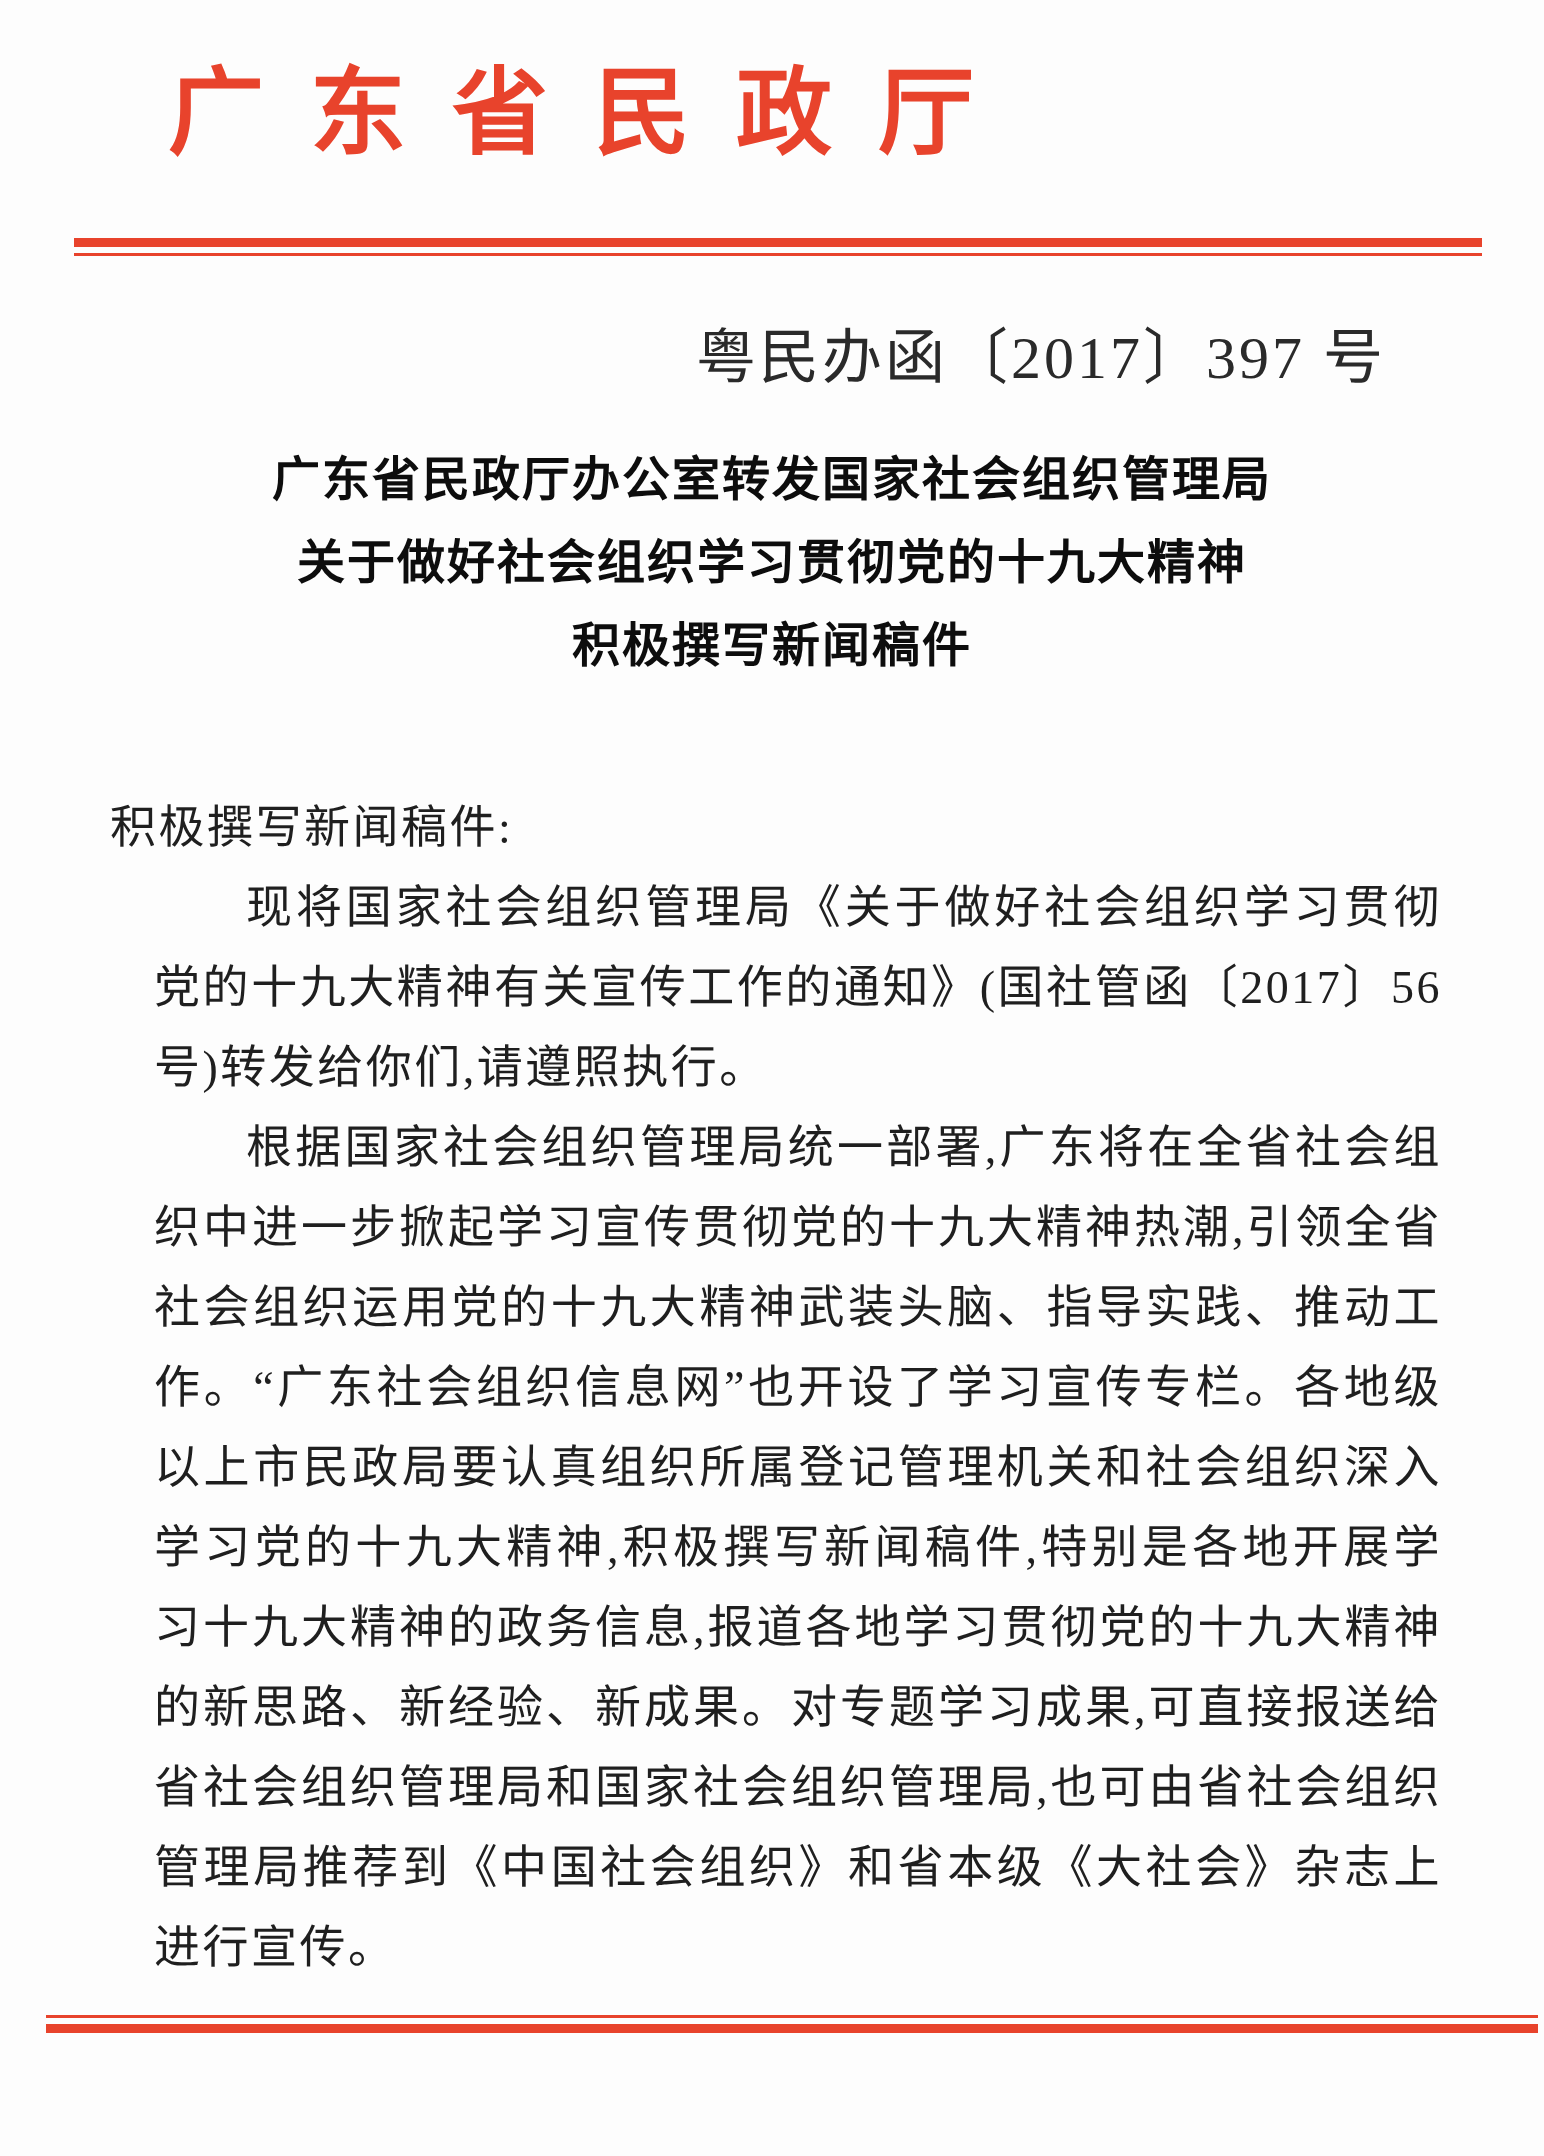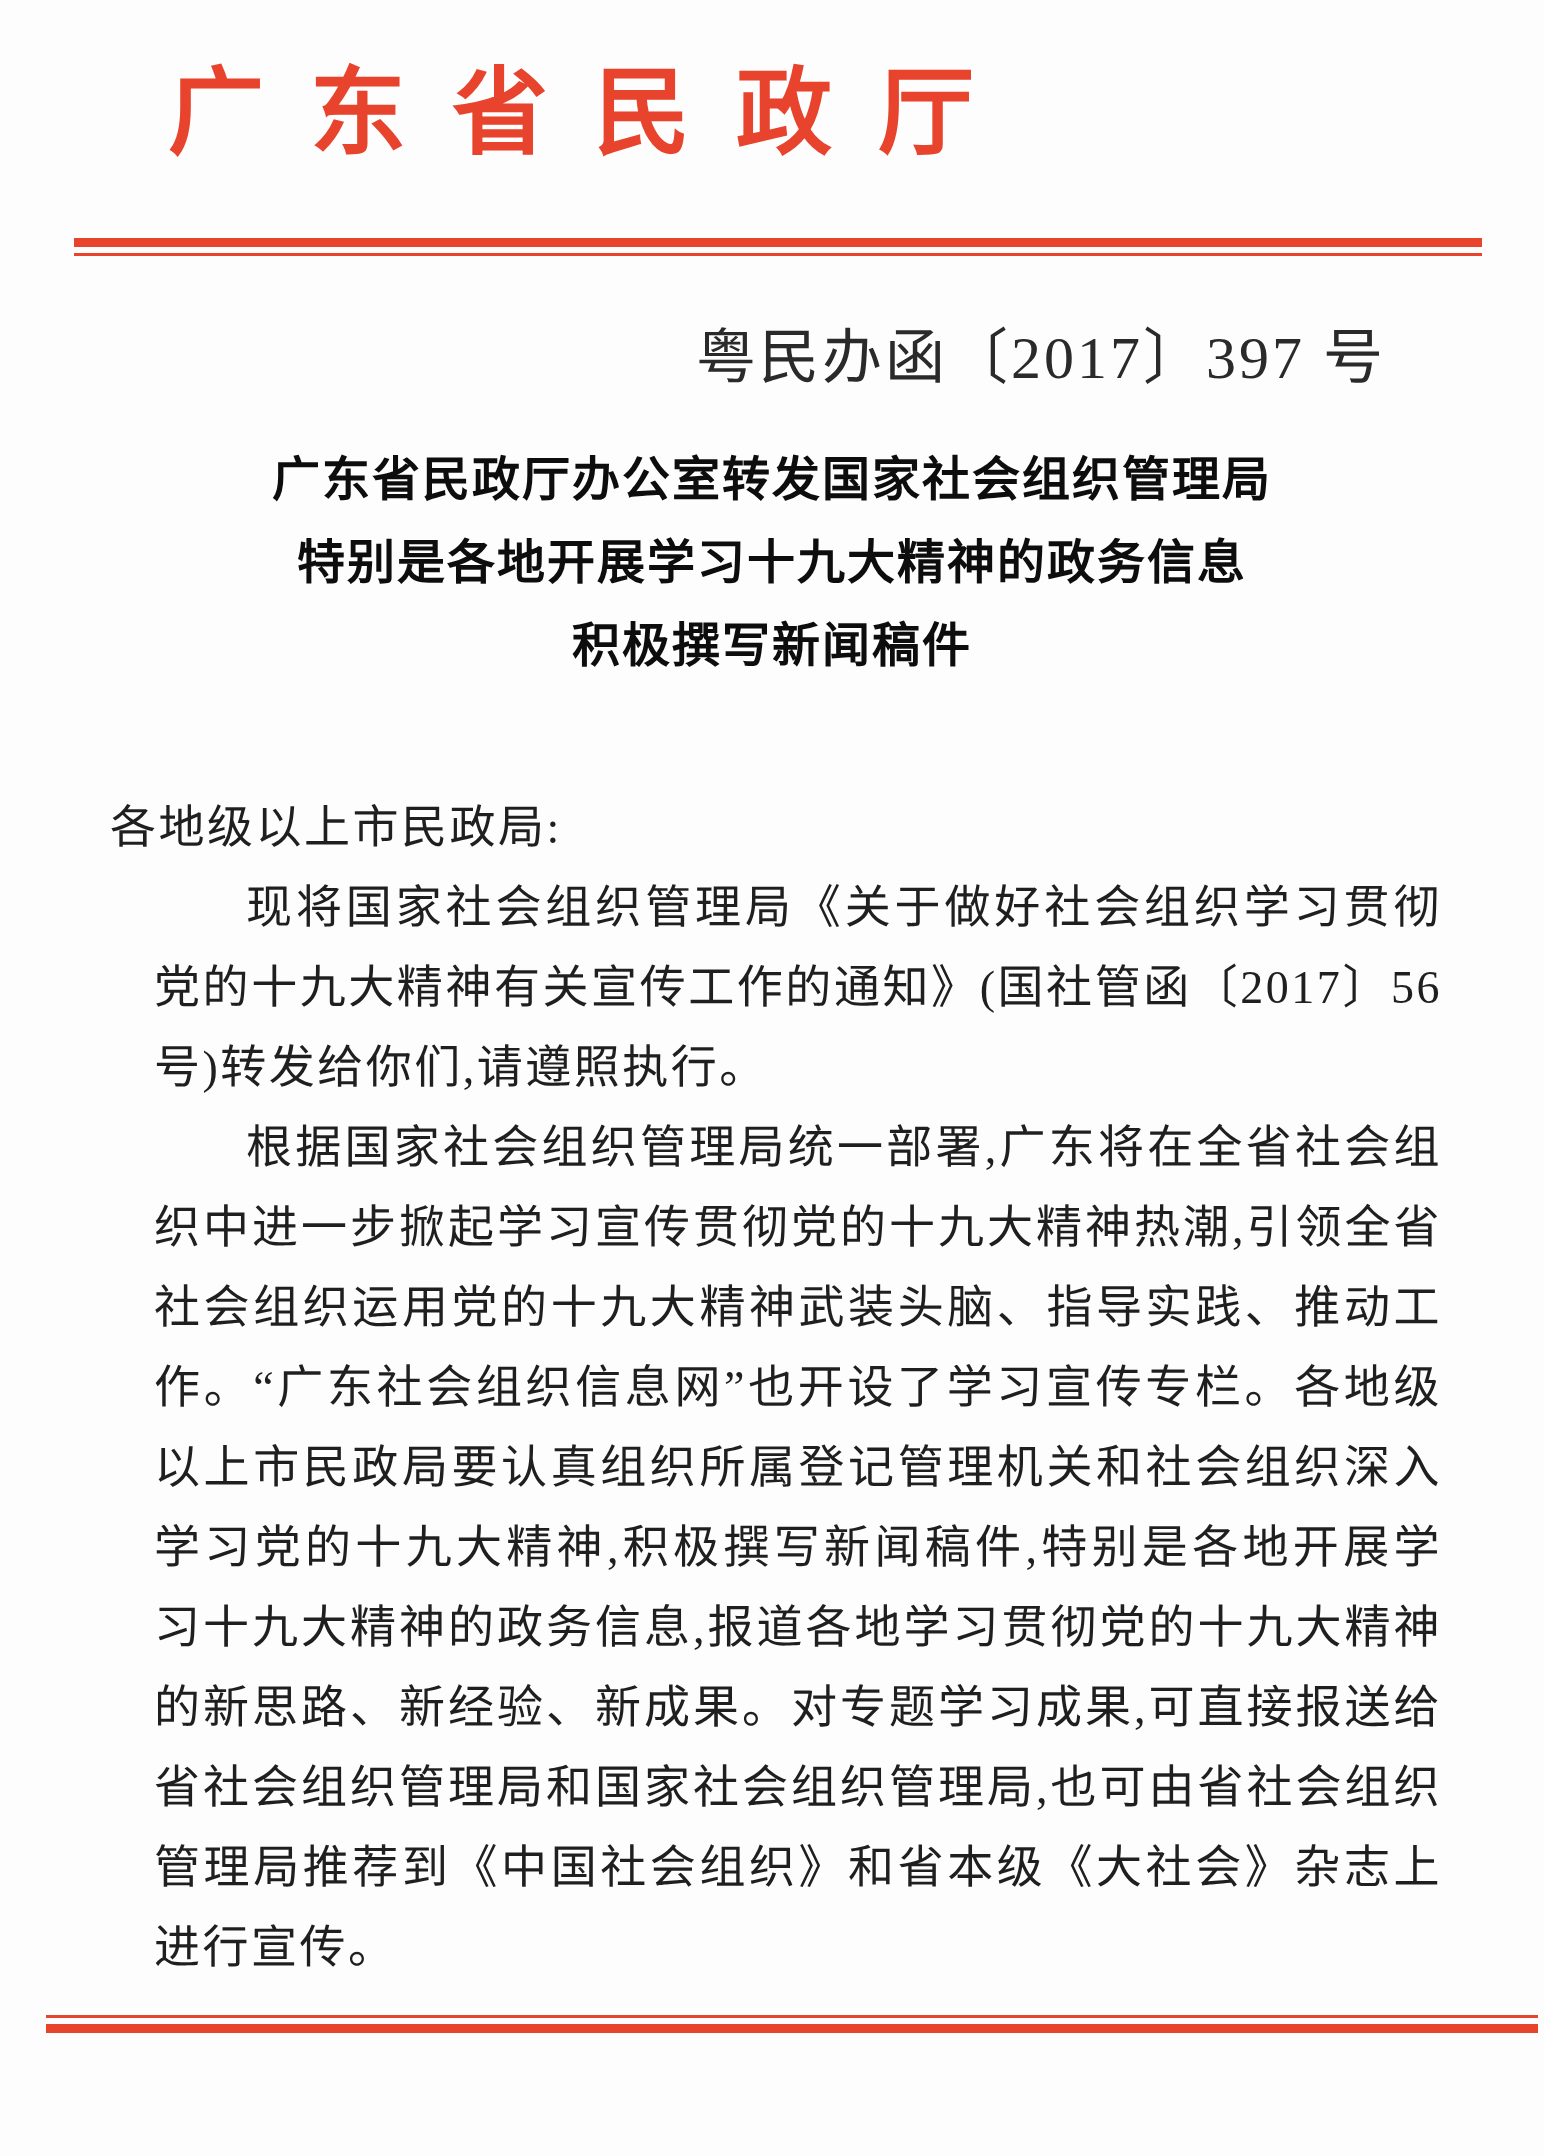--- a/index.html
+++ b/index.html
@@ -114,26 +114,26 @@
 
   <div class="header-rule">
     <div class="rule-thick"></div>
     <div class="rule-thin"></div>
   </div>
 
   <div class="doc-number">粤民办函〔2017〕397 号</div>
 
   <h1 class="doc-title">
     <span class="title-line">广东省民政厅办公室转发国家社会组织管理局</span>
-    <span class="title-line">特别是各地开展学习十九大精神的政务信息</span>
+    <span class="title-line">关于做好社会组织学习贯彻党的十九大精神</span>
     <span class="title-line">积极撰写新闻稿件</span>
   </h1>
 
   <div class="doc-body">
-    <p class="salutation">各地级以上市民政局:</p>
+    <p class="salutation">积极撰写新闻稿件:</p>
     <p class="para">现将国家社会组织管理局《关于做好社会组织学习贯彻党的十九大精神有关宣传工作的通知》(国社管函〔2017〕56 号)转发给你们,请遵照执行。</p>
     <p class="para">根据国家社会组织管理局统一部署,广东将在全省社会组织中进一步掀起学习宣传贯彻党的十九大精神热潮,引领全省社会组织运用党的十九大精神武装头脑、指导实践、推动工作。“广东社会组织信息网”也开设了学习宣传专栏。各地级以上市民政局要认真组织所属登记管理机关和社会组织深入学习党的十九大精神,积极撰写新闻稿件,特别是各地开展学习十九大精神的政务信息,报道各地学习贯彻党的十九大精神的新思路、新经验、新成果。对专题学习成果,可直接报送给省社会组织管理局和国家社会组织管理局,也可由省社会组织管理局推荐到《中国社会组织》和省本级《大社会》杂志上进行宣传。</p>
   </div>
 
   <div class="footer-rule">
     <div class="rule-thin"></div>
     <div class="rule-thick"></div>
   </div>
 
 </div>

